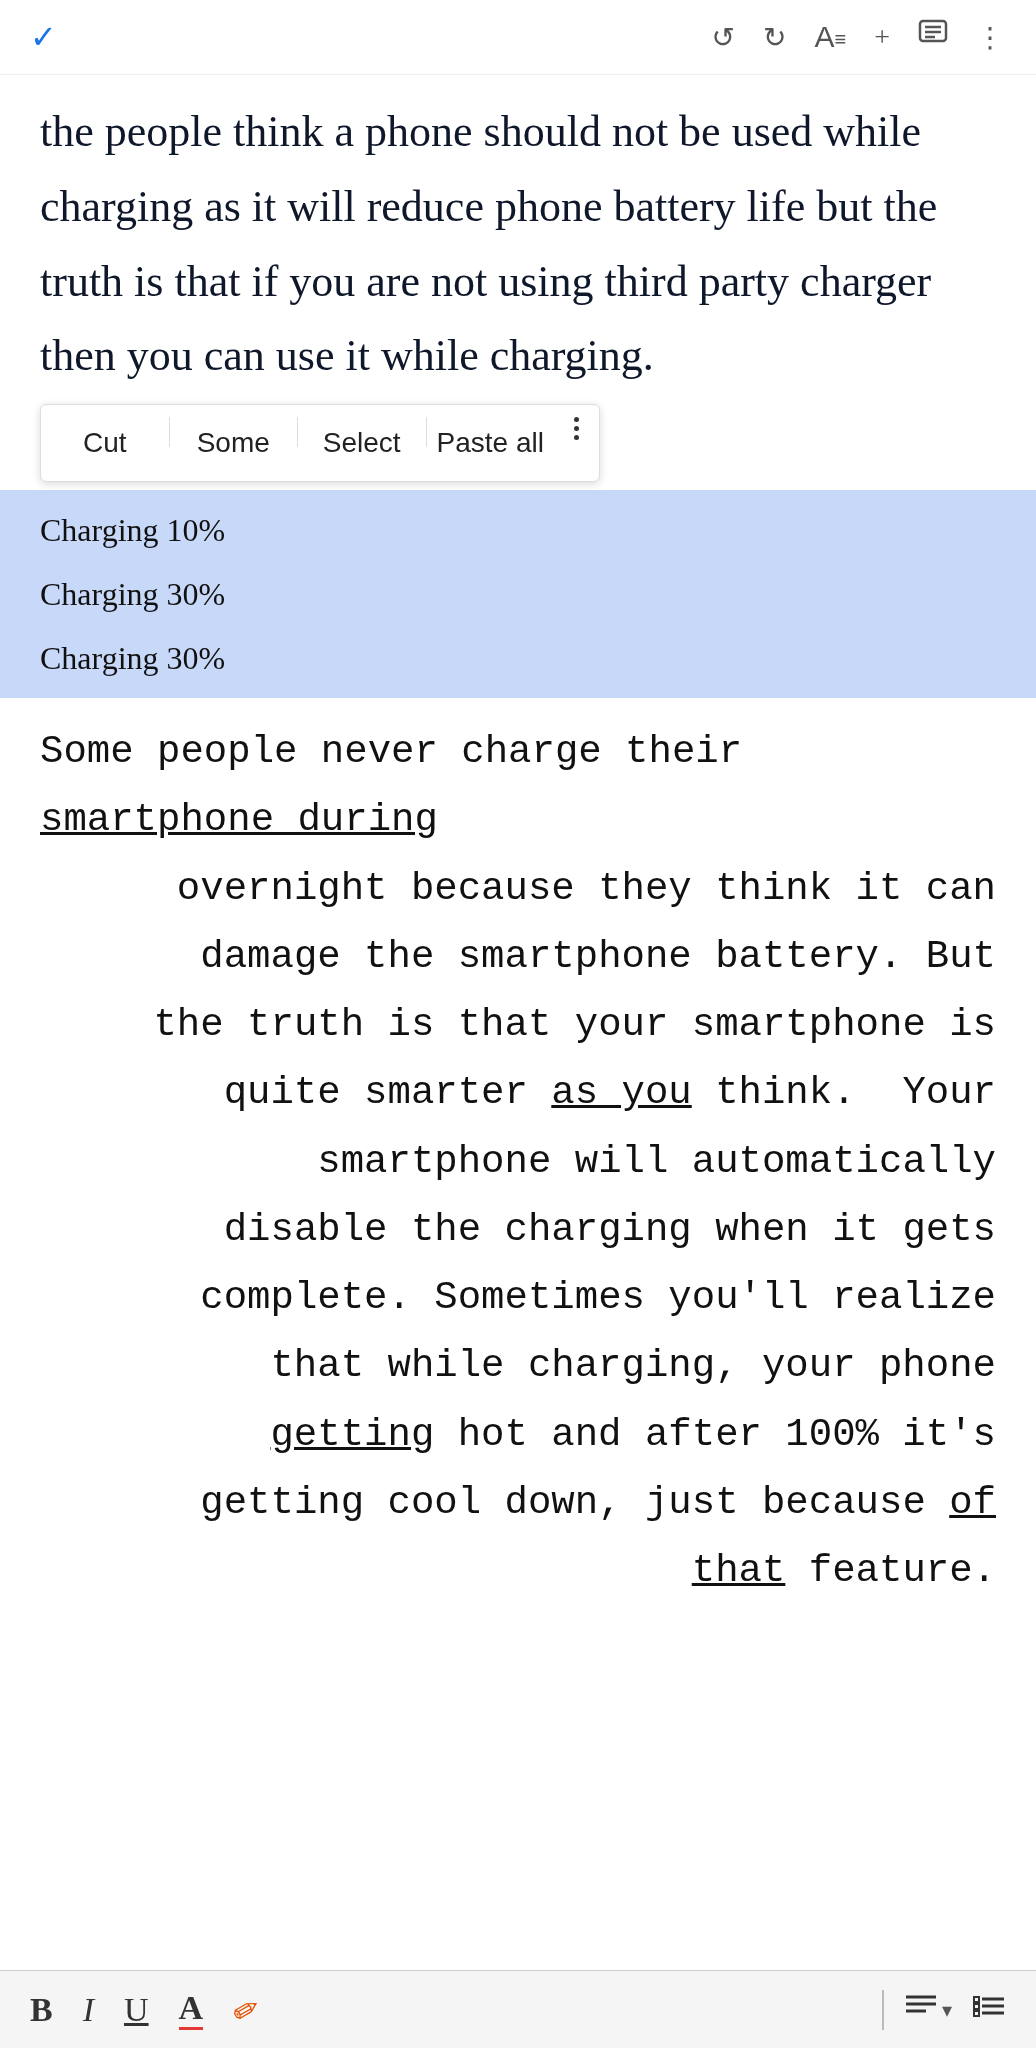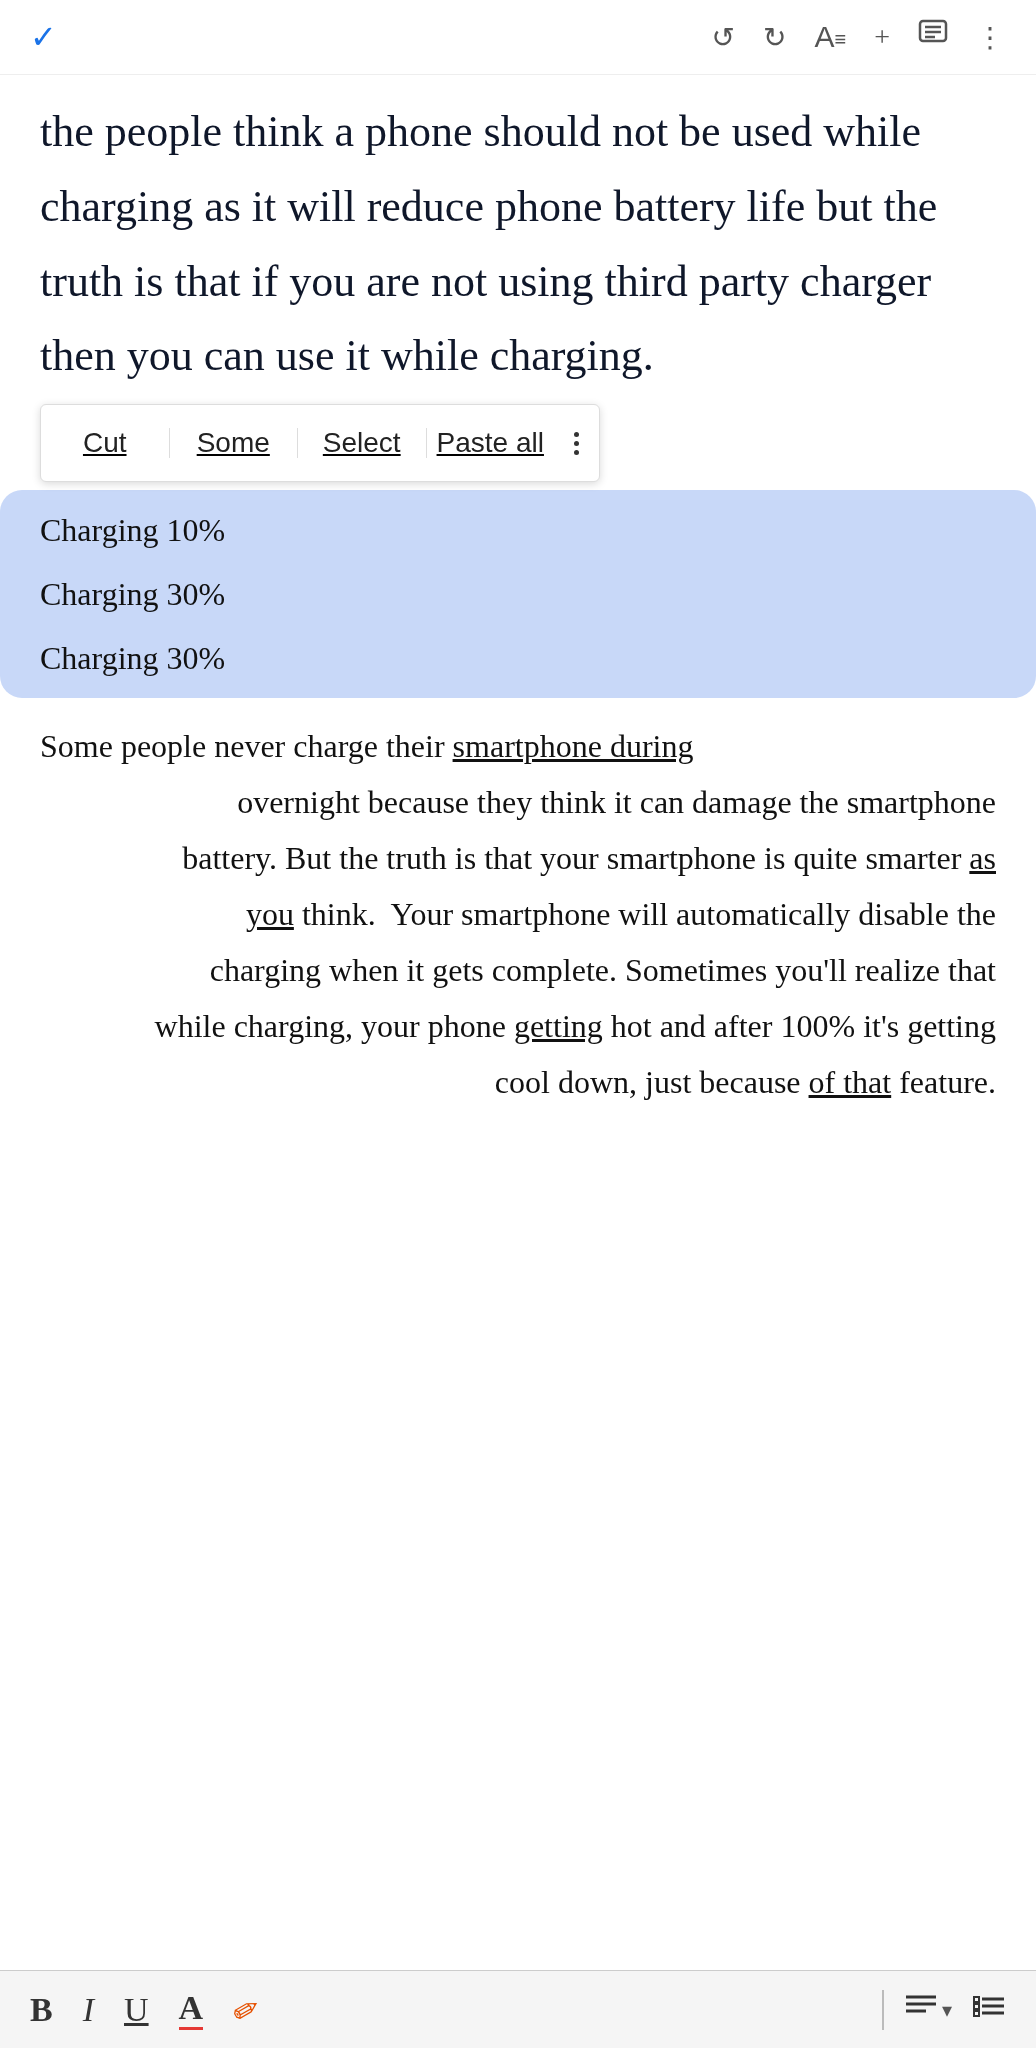--- a/index.html
+++ b/index.html
@@ -59,27 +59,25 @@
       margin-bottom: 0;
     }
 
     
     .context-menu {
       background: #fff;
       border: 1px solid #ddd;
       border-radius: 6px;
       box-shadow: 0 2px 8px rgba(0,0,0,0.15);
       display: flex;
-      align-items: center;
       padding: 12px 0;
       margin: 10px 0 0 0;
       width: 560px;
       position: relative;
       z-index: 50;
-      text-decoration: underline;
     }
     .context-menu-item {
       flex: 1;
       text-align: center;
       font-size: 28px;
       color: #222;
       cursor: pointer;
       padding: 10px 0;
       font-family: Arial, sans-serif;
     }
@@ -103,42 +101,42 @@
       background: #333;
       border-radius: 50%;
     }
     .selected-text-block {
       background: #c8d8f8;
       font-size: 32px;
       line-height: 2.0;
       padding: 8px 40px;
       color: #111;
       position: relative;
-      border-radius: 22px;
     }
 
     
     .left-handle {
       position: absolute;
       left: -18px;
       top: 50%;
       transform: translateY(-50%);
       width: 32px;
       height: 32px;
       background: #1a73e8;
       border-radius: 50%;
       cursor: pointer;
     }
 
     
     .body-text {
       padding: 20px 40px;
-      font-size: 32px;
+      font-size: 39px;
       line-height: 1.75;
       color: #111;
+      font-family: Liberation Mono, monospace;
     }
 
     .body-text .indent-block {
       padding-left: 100px;
       text-align: right;
     }
 
     
     .underline-text {
       text-decoration: underline;

